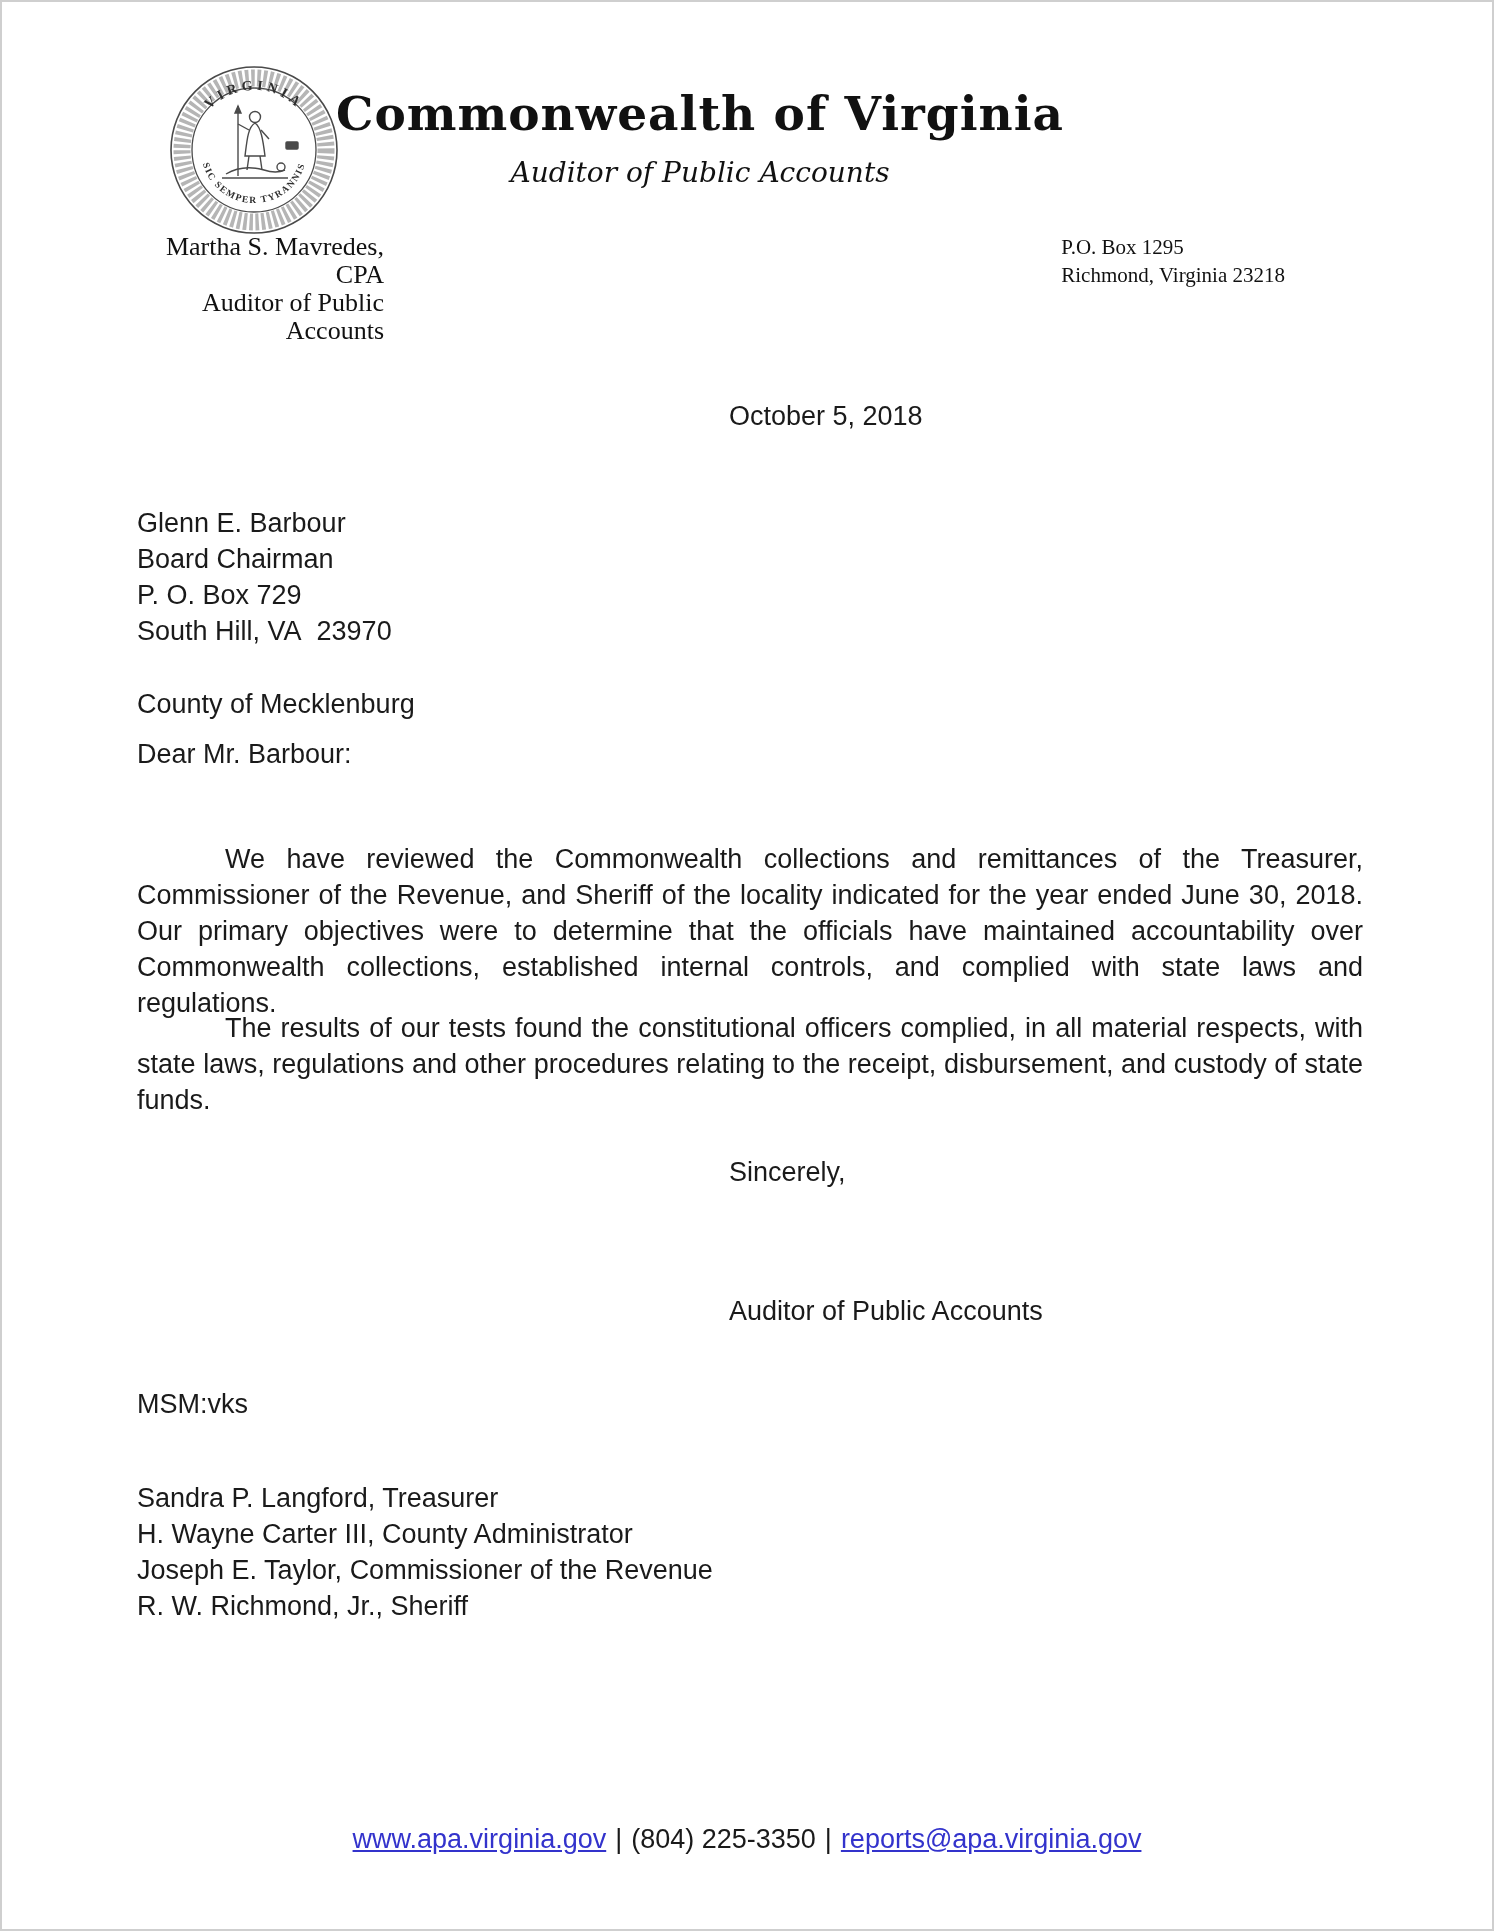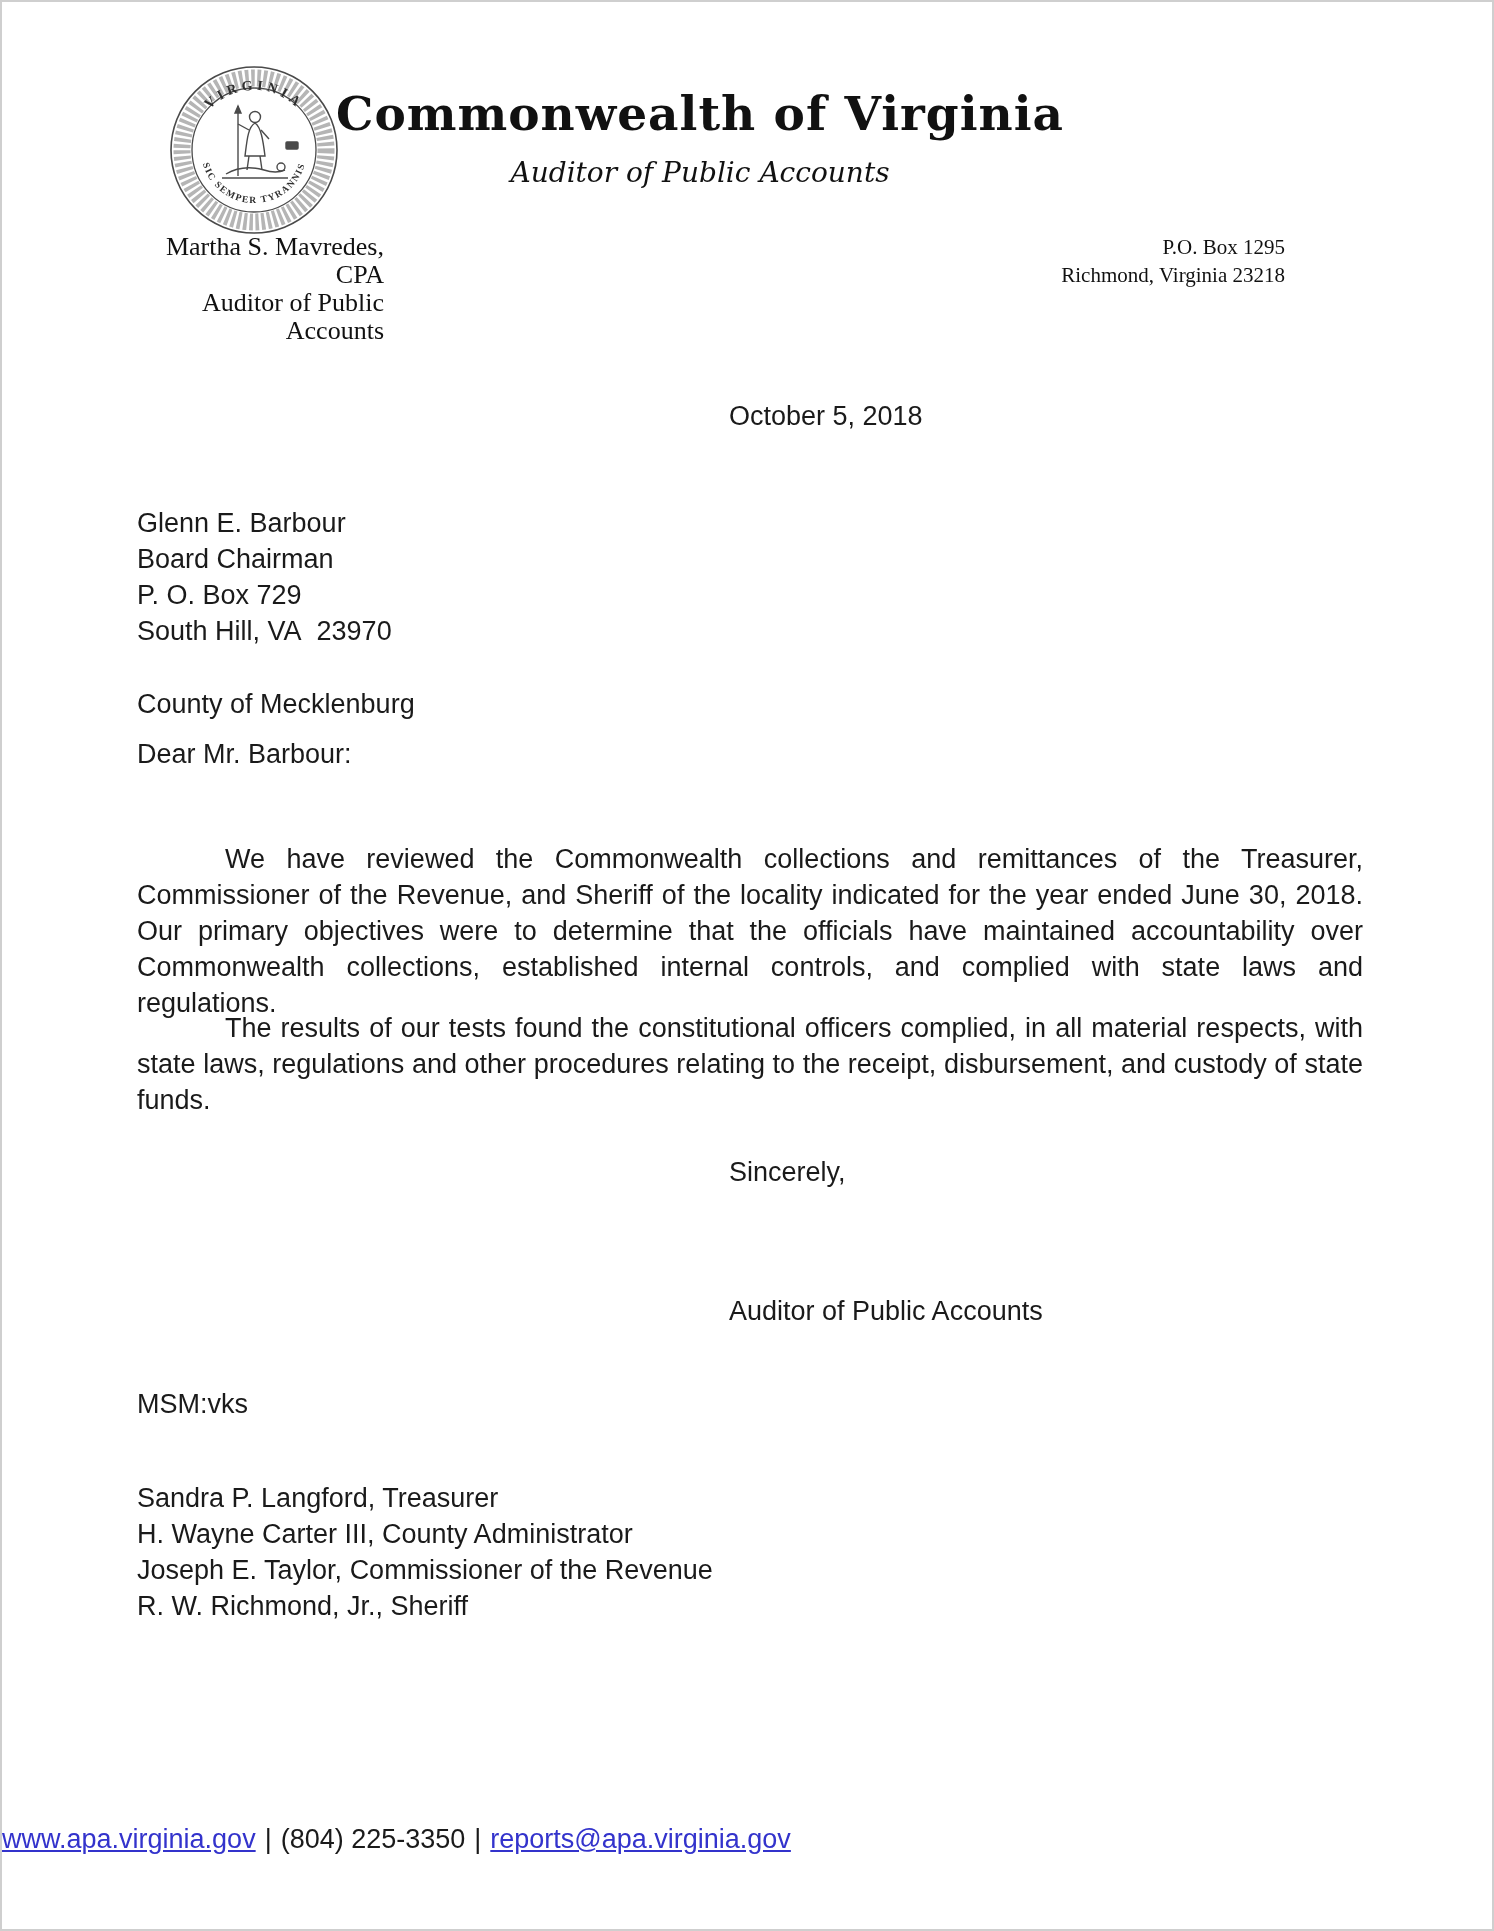--- a/index.html
+++ b/index.html
@@ -55,21 +55,21 @@
     text-align: right;
     font-family: "Liberation Serif", serif;
     font-size: 26px;
     line-height: 28px;
     color: #111;
   }
   .apa-address-block {
     position: absolute;
     right: 207px;
     top: 231px;
-    text-align: right;
+    text-align: left;
     font-family: "Liberation Serif", serif;
     font-size: 21px;
     line-height: 28px;
     color: #111;
   }
 
   
   .abs { position: absolute; line-height: 36px; }
   .date-line      { top: 396px;  left: 727px; }
   .recipient      { top: 503px;  left: 135px; }
@@ -88,21 +88,21 @@
   .initials-line  { top: 1384px; left: 135px; }
   .cc-block       { top: 1478px; left: 135px; display: flex; }
   .cc-label       { width: 88px; flex: 0 0 88px; }
 
   
   .footer {
     position: absolute;
     top: 1822px;
     left: 0;
     width: 100%;
-    text-align: left;
+    text-align: center;
   }
   .footer a {
     color: var(--link-color, #3333cc);
     text-decoration: underline;
   }
   .footer .sep { color: #1a1a1a; padding: 0 9px; }
 </style>
 </head>
 <body>
 

